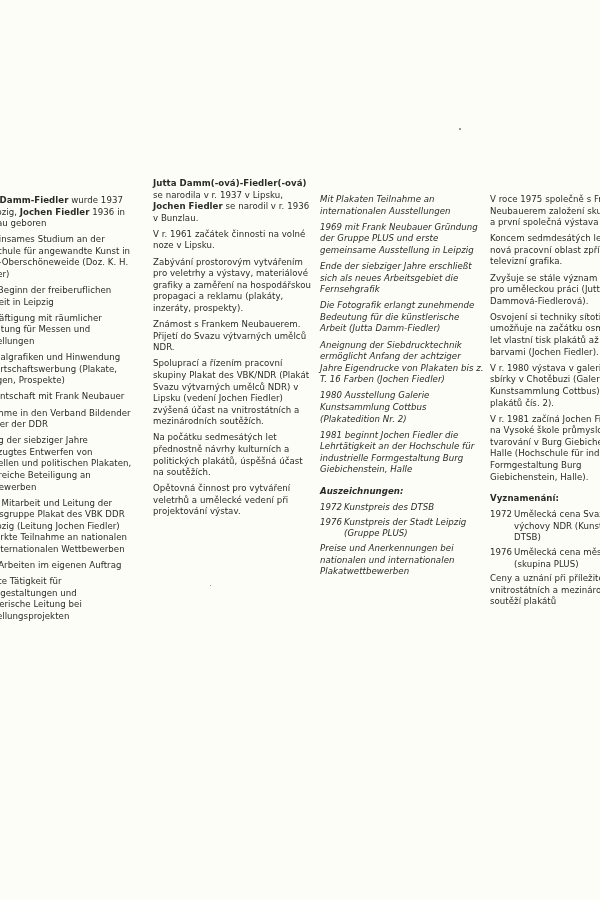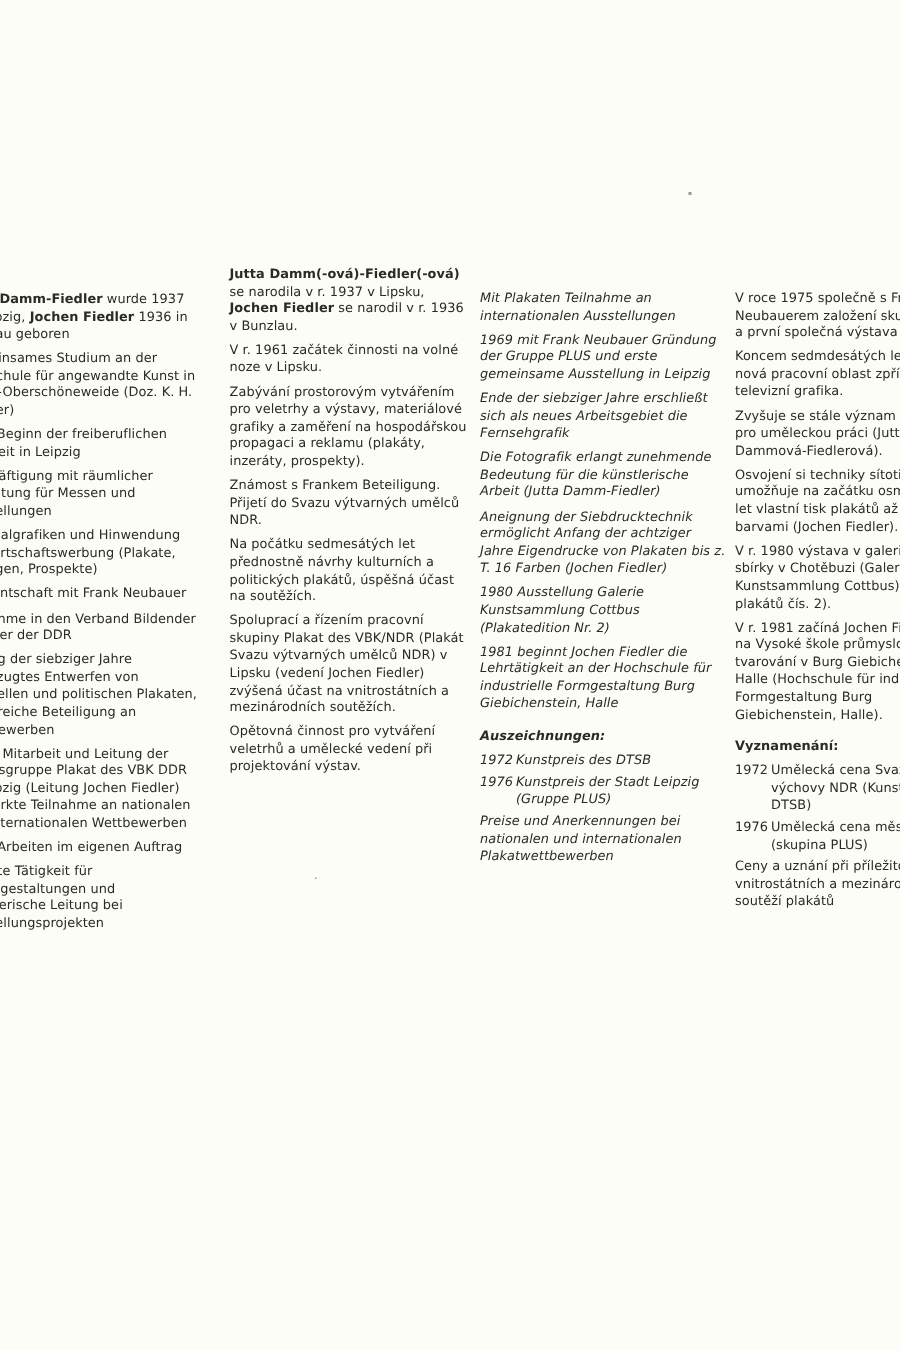--- a/index.html
+++ b/index.html
@@ -45,23 +45,23 @@
     <p>Anfang der siebziger Jahre bevorzugtes Entwerfen von kulturellen und politischen Plakaten, erfolgreiche Beteiligung an Wettbewerben</p>
     <p>Durch Mitarbeit und Leitung der Arbeitsgruppe Plakat des VBK DDR in Leipzig (Leitung Jochen Fiedler) verstärkte Teilnahme an nationalen und internationalen Wettbewerben</p>
     <p>Erste Arbeiten im eigenen Auftrag</p>
     <p>Erneute Tätigkeit für Messegestaltungen und künstlerische Leitung bei Ausstellungsprojekten</p>
   </div>
 
   <div class="col" id="col2" style="top:164px;margin-top:14px;">
     <p><b>Jutta Damm(-ová)-Fiedler(-ová)</b><span> se narodila v r. 1937 v Lipsku, </span><b>Jochen Fiedler</b><span> se narodil v r. 1936 v Bunzlau.</span></p>
     <p>V r. 1961 začátek činnosti na volné noze v Lipsku.</p>
     <p>Zabývání prostorovým vytvářením pro veletrhy a výstavy, materiálové grafiky a zaměření na hospodářskou propagaci a reklamu (plakáty, inzeráty, prospekty).</p>
-    <p>Známost s Frankem Beteiligung. Přijetí do Svazu výtvarných umělců NDR.</p>
+    <p>Známost s Frankem Neubauerem. Přijetí do Svazu výtvarných umělců NDR.</p>
+    <p>Spoluprací a řízením pracovní skupiny Plakat des VBK/NDR (Plakát Svazu výtvarných umělců NDR) v Lipsku (vedení Jochen Fiedler) zvýšená účast na vnitrostátních a mezinárodních soutěžích.</p>
     <p>Na počátku sedmesátých let přednostně návrhy kulturních a politických plakátů, úspěšná účast na soutěžích.</p>
-    <p>Spoluprací a řízením pracovní skupiny Plakat des VBK/NDR (Plakát Svazu výtvarných umělců NDR) v Lipsku (vedení Jochen Fiedler) zvýšená účast na vnitrostátních a mezinárodních soutěžích.</p>
     <p>Opětovná činnost pro vytváření veletrhů a umělecké vedení při projektování výstav.</p>
   </div>
 
   <div class="col" id="col3" style="top:194px;font-style:italic;">
     <p>Mit Plakaten Teilnahme an internationalen Ausstellungen</p>
     <p>1969 mit Frank Neubauer Gründung der Gruppe PLUS und erste gemeinsame Ausstellung in Leipzig</p>
     <p>Ende der siebziger Jahre erschließt sich als neues Arbeitsgebiet die Fernsehgrafik</p>
     <p>Die Fotografik erlangt zunehmende Bedeutung für die künstlerische Arbeit (Jutta Damm-Fiedler)</p>
     <p>Aneignung der Siebdrucktechnik ermöglicht Anfang der achtziger Jahre Eigendrucke von Plakaten bis z. T. 16 Farben (Jochen Fiedler)</p>
     <p>1980 Ausstellung Galerie Kunstsammlung Cottbus (Plakatedition Nr. 2)</p>

